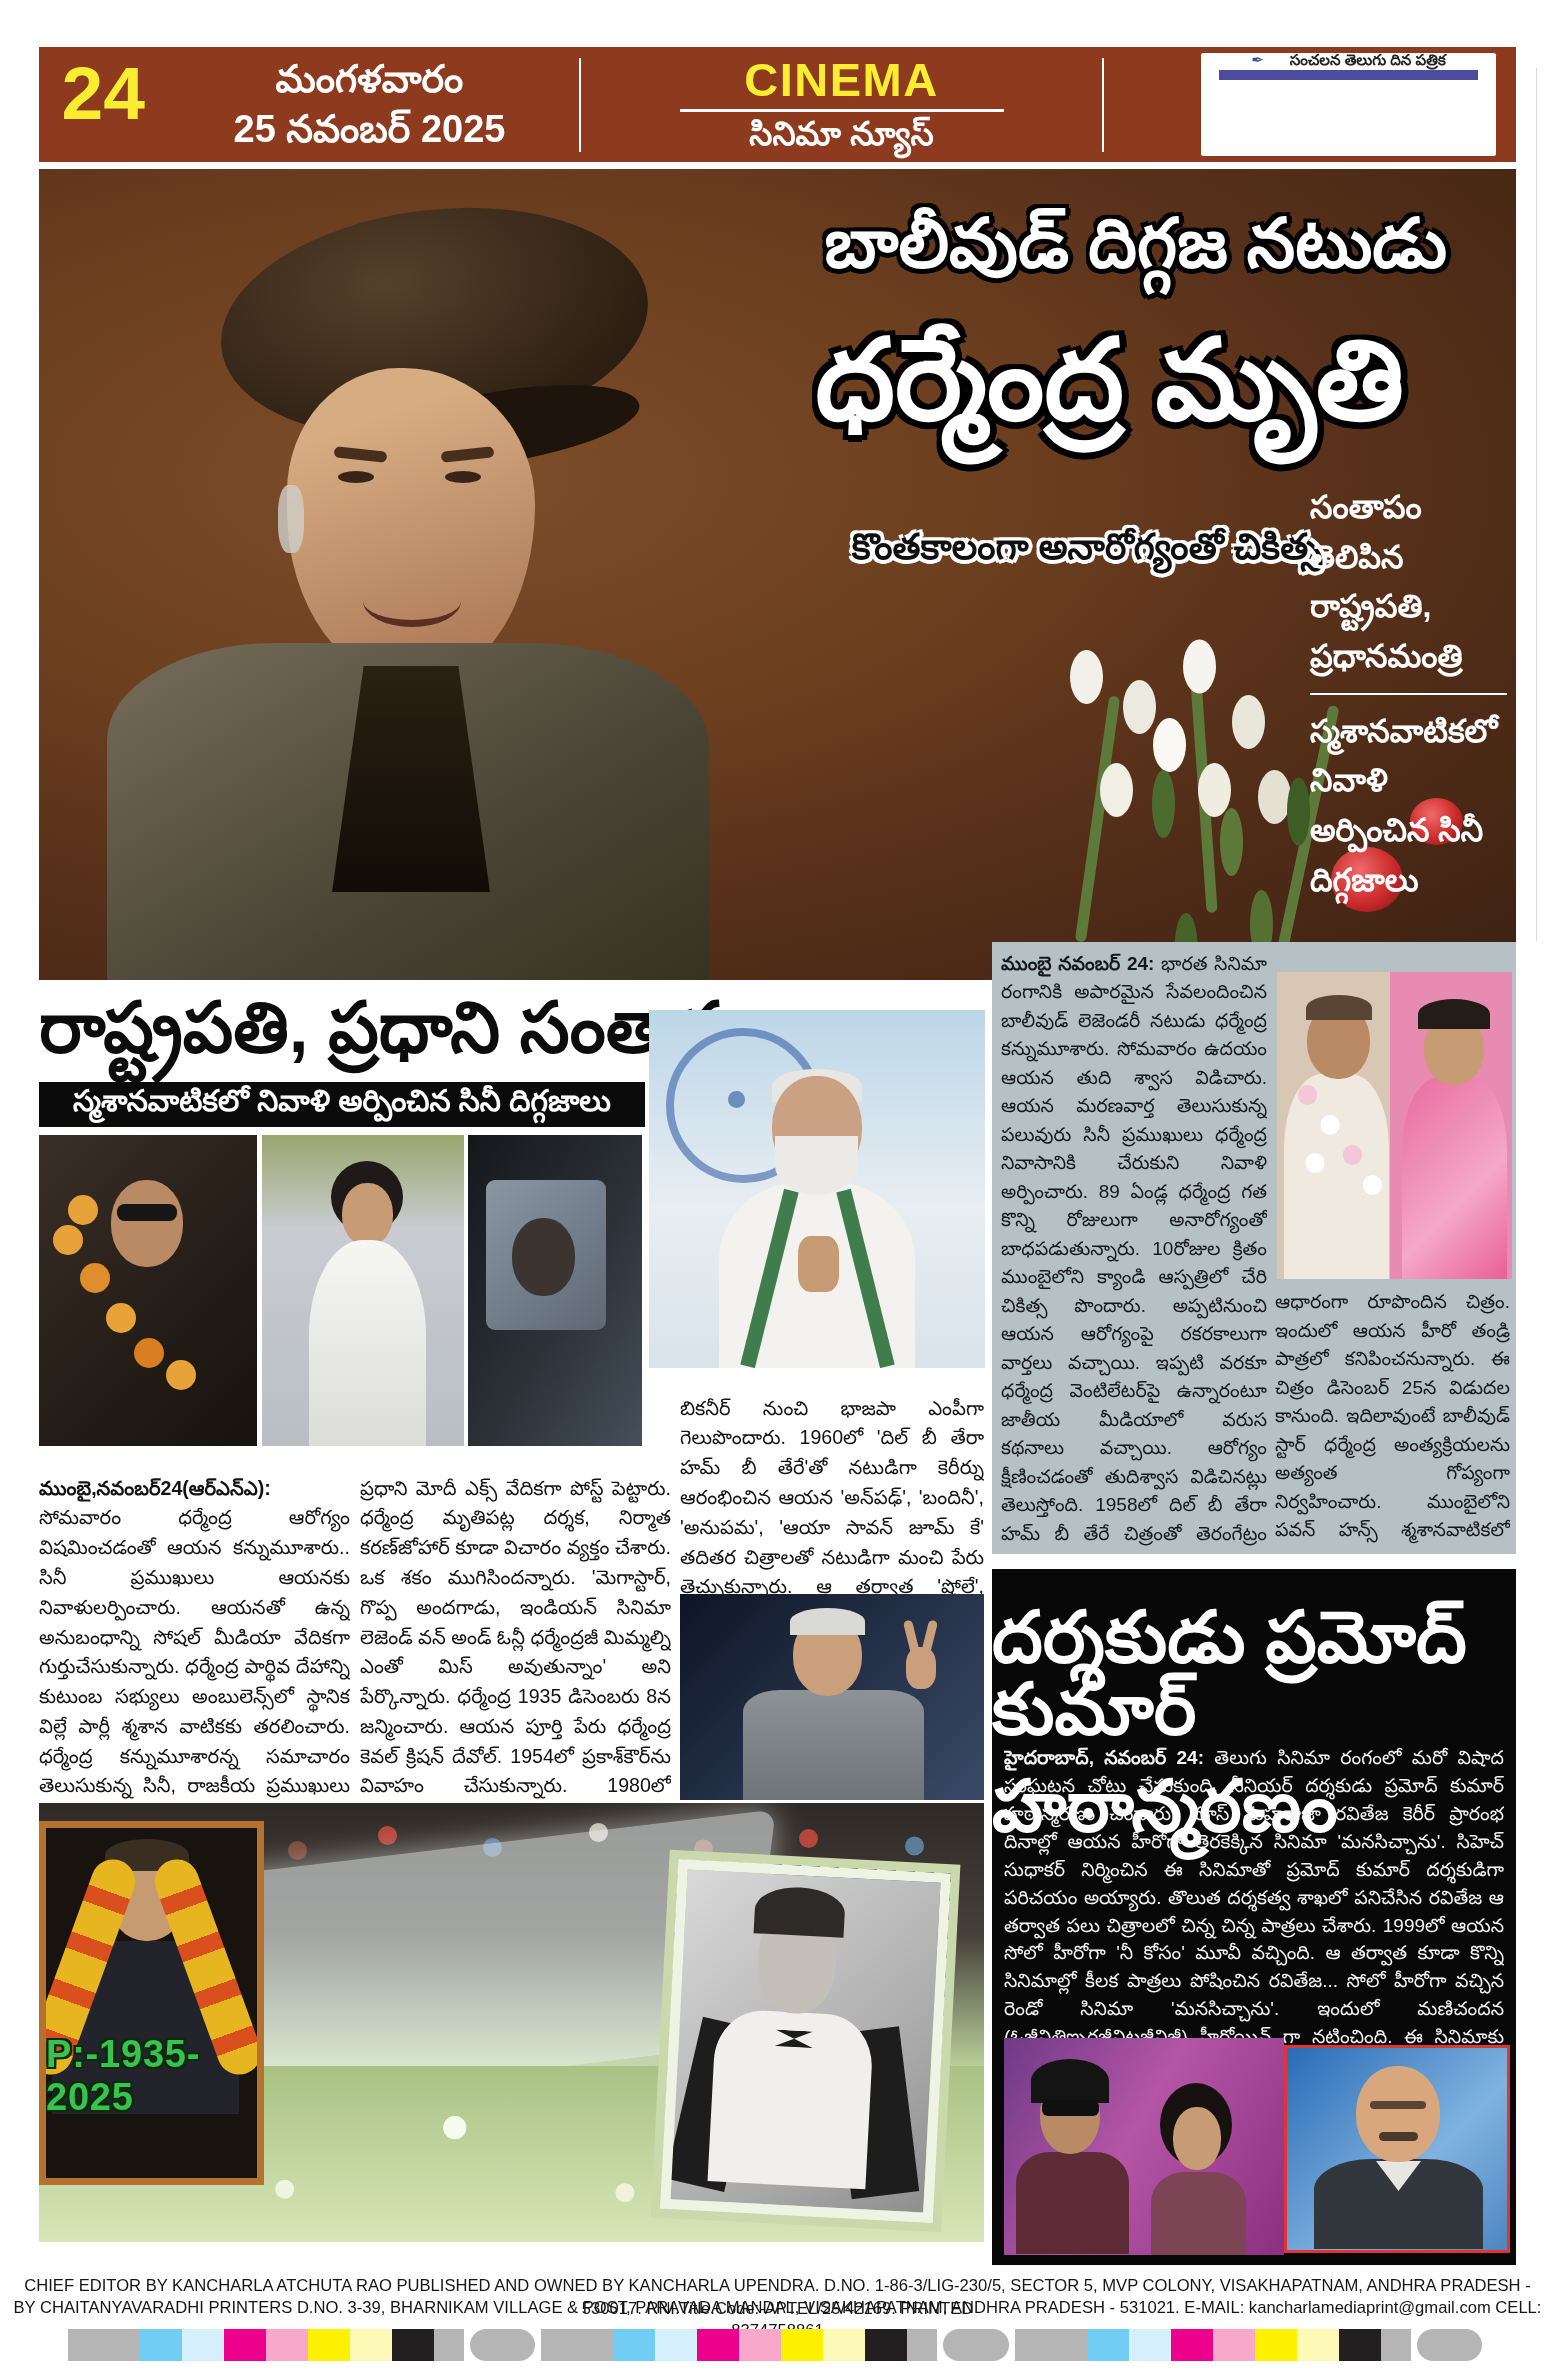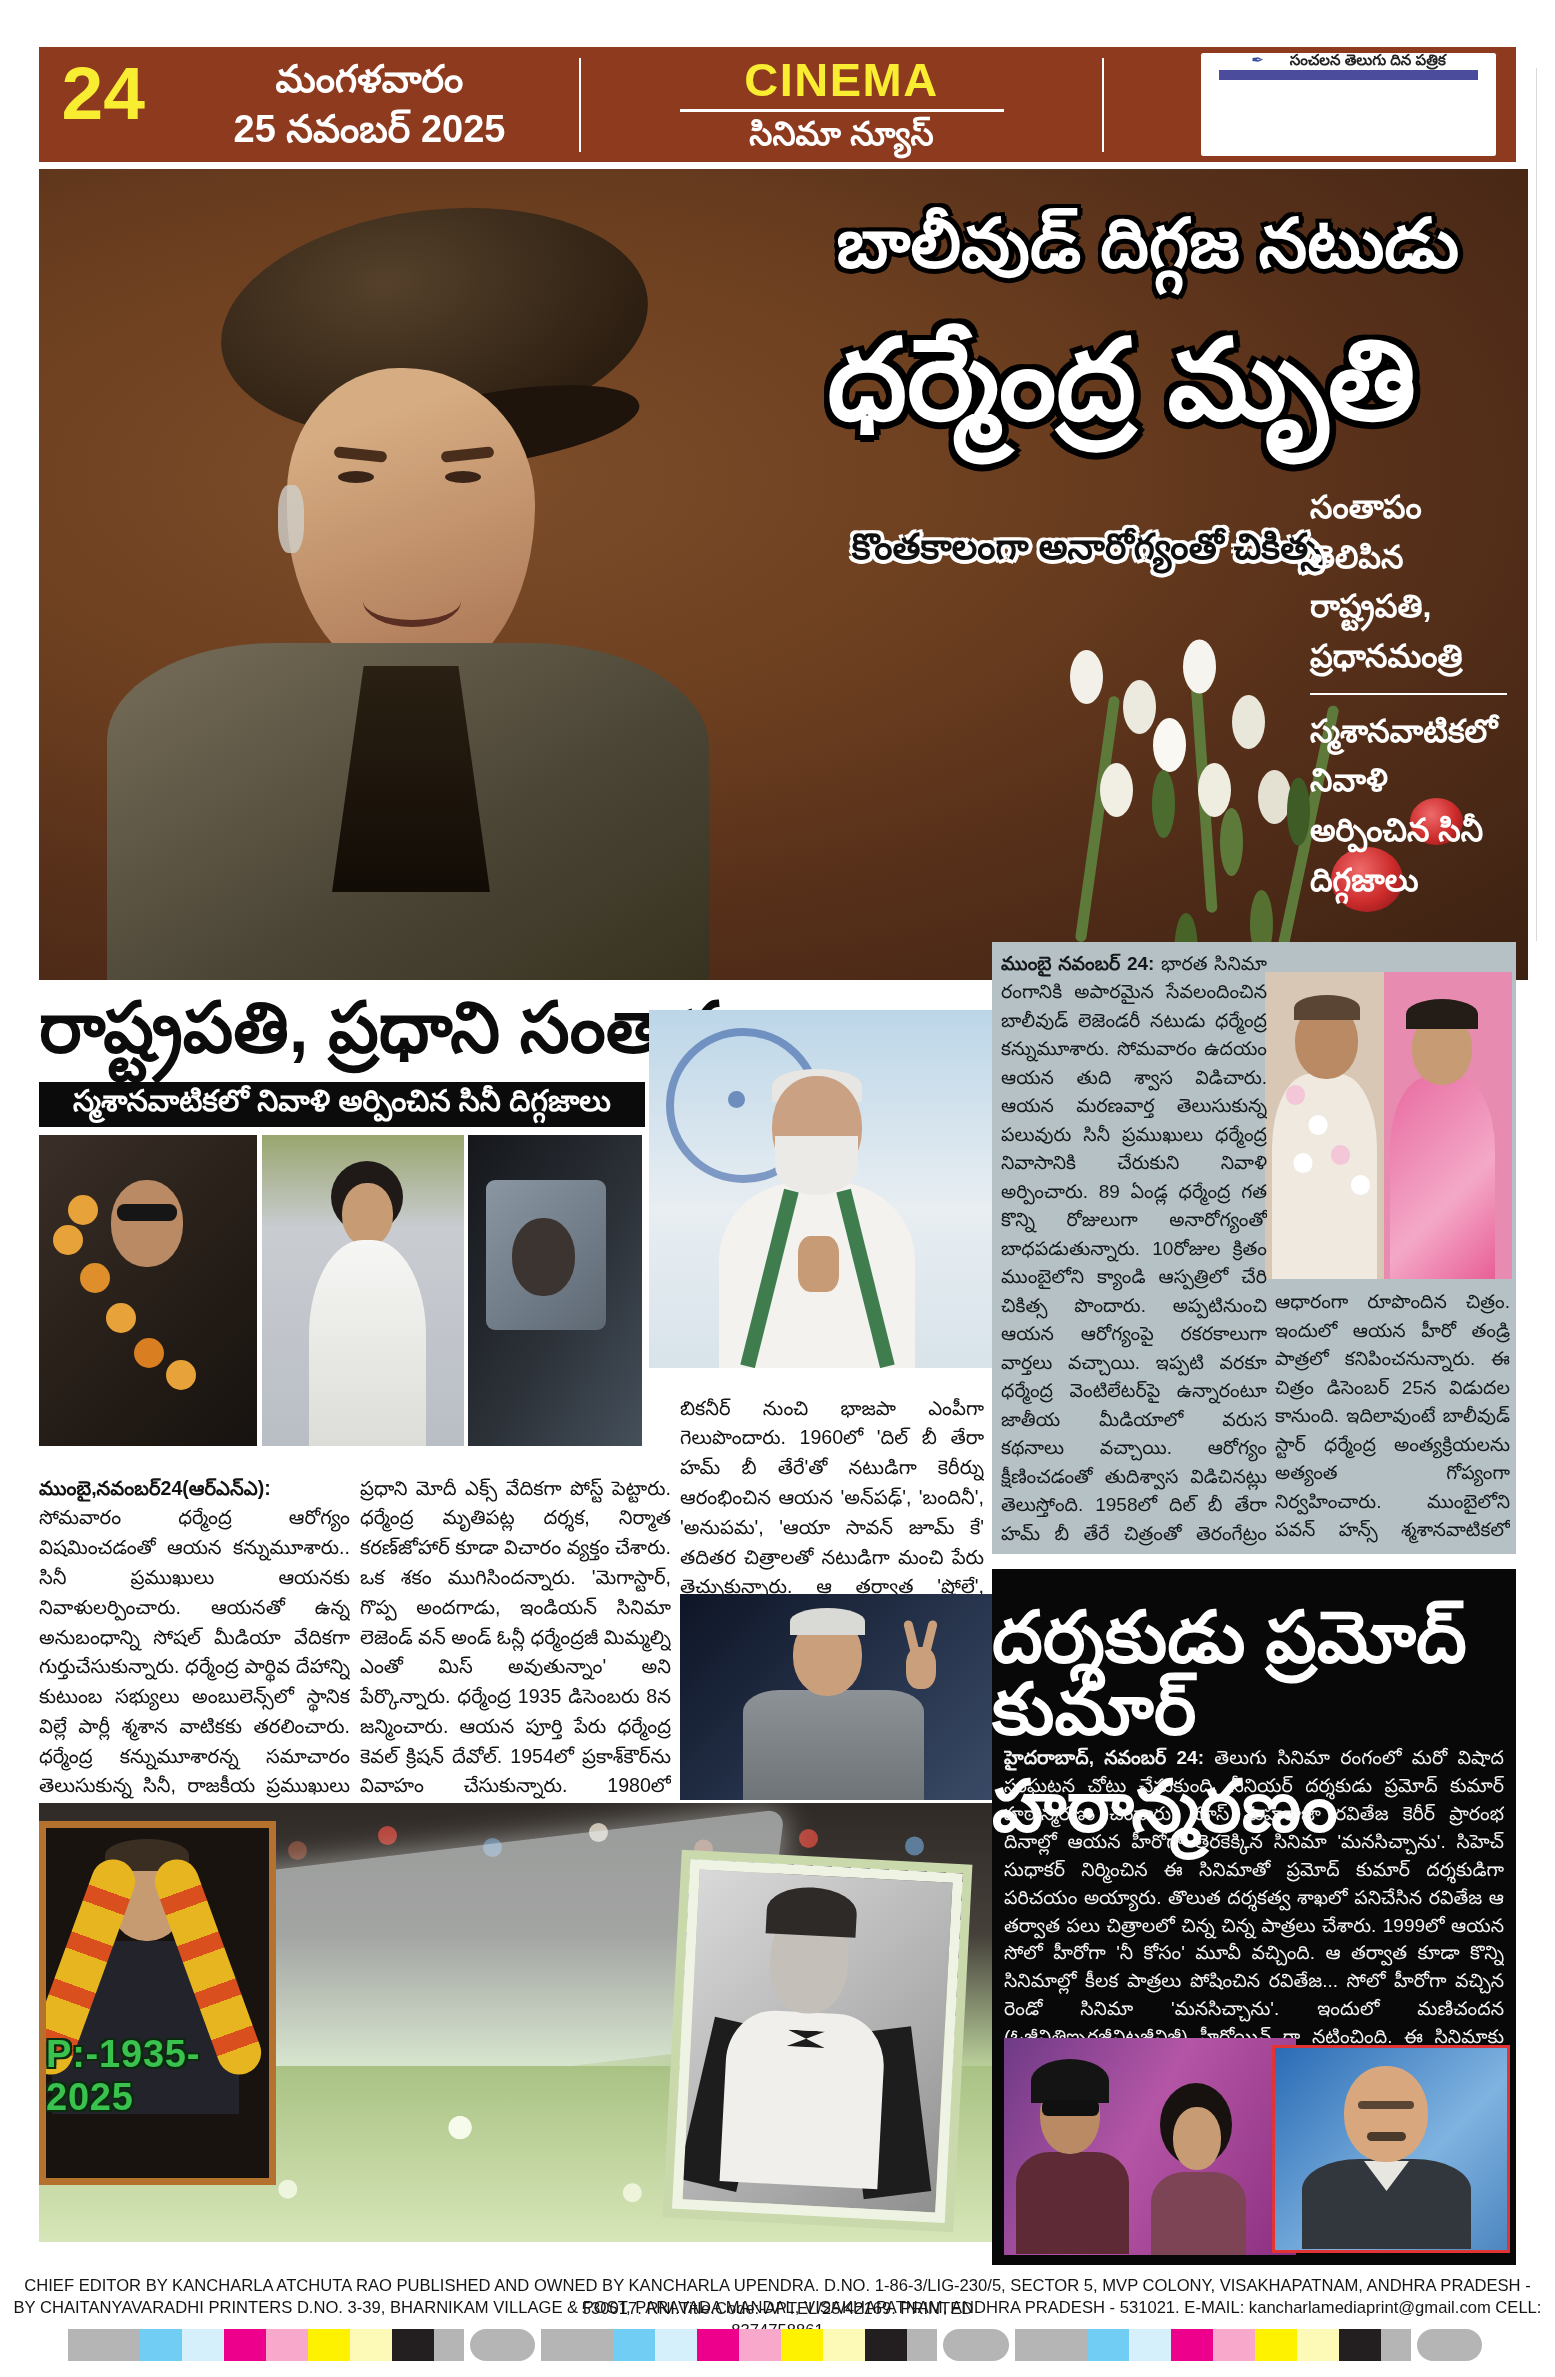--- a/index.html
+++ b/index.html
@@ -61,21 +61,21 @@
   .hero-headline{right:3.8px;top:147px;width:805px;text-align:center;color:#fff;font-weight:bold;font-size:113px;line-height:1.15;
     text-shadow:5.3px 5.3px 0 #000,-5.3px -5.3px 0 #000,5.3px -5.3px 0 #000,-5.3px 5.3px 0 #000,0 6.8px 0 #000,6.8px 0 0 #000;}
   .hero-subleft{left:794px;top:350px;width:489px;text-align:right;color:#101010;font-weight:bold;font-size:36px;line-height:1.55;
     text-shadow:3px 3px 0 #fff,-3px -3px 0 #fff,3px -3px 0 #fff,-3px 3px 0 #fff,0 3.8px 0 #fff,3.8px 0 0 #fff;}
   .hero-side{left:1271px;top:314px;width:197px;color:#fff;font-weight:bold;font-size:32px;line-height:1.55;}
   .hero-side-rule{width:100%;height:1.5px;background:#fff;margin:12px 0;}
   
   .s1-headline{left:39px;top:987px;width:945px;font-size:71px;font-weight:bold;color:#0c0c0c;line-height:1.15;white-space:nowrap;}
   .s1-deck{left:39px;top:1082px;width:606px;height:45px;background:#0b0b0b;color:#fff;font-weight:bold;
     font-size:30px;display:flex;align-items:center;justify-content:center;}
-  .photo{overflow:hidden;padding-left:12px;}
+  .photo{overflow:hidden;}
   .photo-modi{left:649px;top:1010px;width:336px;height:358px;background:linear-gradient(180deg,#bcd6e8 0%,#e8eef2 55%,#d8e3ea 100%);}
   .chakra{left:16.6px;top:18px;width:139px;height:139px;border:8.3px solid #2c55a0;border-radius:50%;opacity:.55;}
   .chakra-dot{left:79px;top:81px;width:16.6px;height:16.6px;background:#2c55a0;border-radius:50%;opacity:.6;}
   .modi-head{left:123px;top:66px;width:90px;height:104px;background:#caa183;border-radius:48%;}
   .modi-hair{left:123px;top:59px;width:90px;height:33px;background:#e8e6e2;border-radius:50% 50% 0 0;}
   .modi-beard{left:126px;top:126px;width:83px;height:59px;background:#eceae6;border-radius:0 0 52% 52%;}
   .modi-kurta{left:70px;top:172px;width:196px;height:187px;background:#f4f2ee;border-radius:42% 42% 0 0;}
   .modi-shawl1,.modi-shawl2{position:absolute;width:15px;height:181px;background:#3f7d4f;top:178px;}
   .modi-shawl1{left:113px;transform:rotate(14deg);}
   .modi-shawl2{left:209px;transform:rotate(-14deg);}

